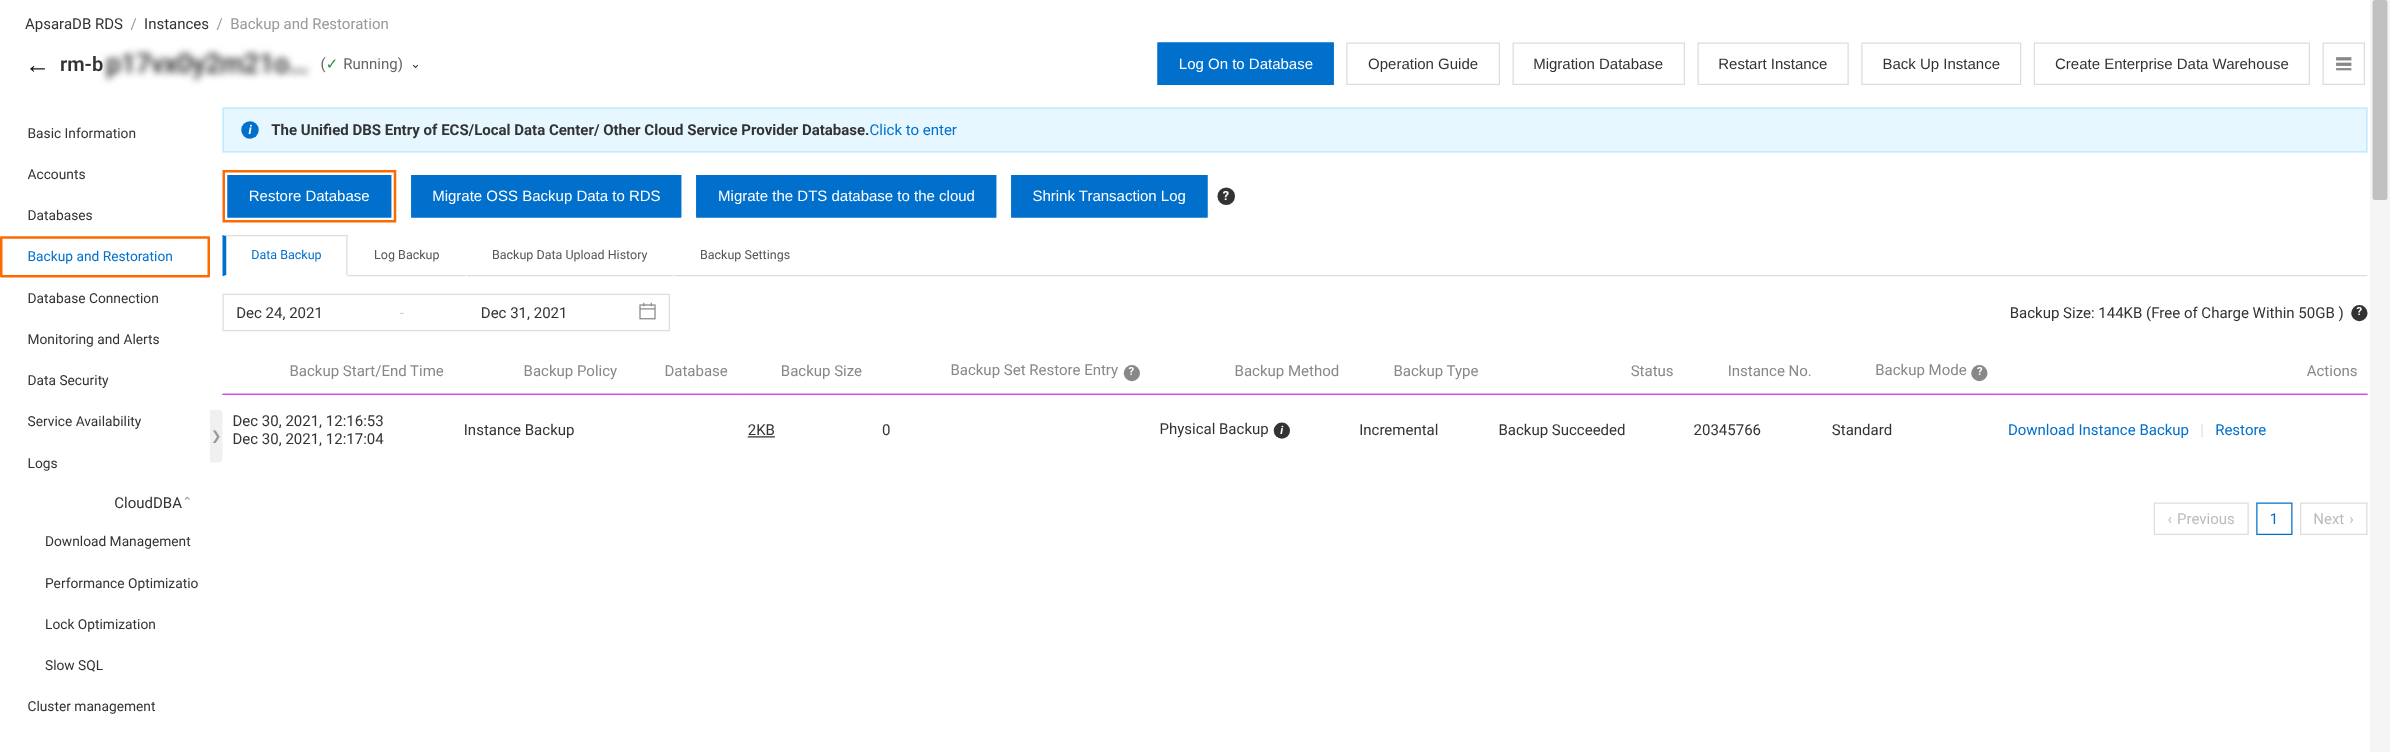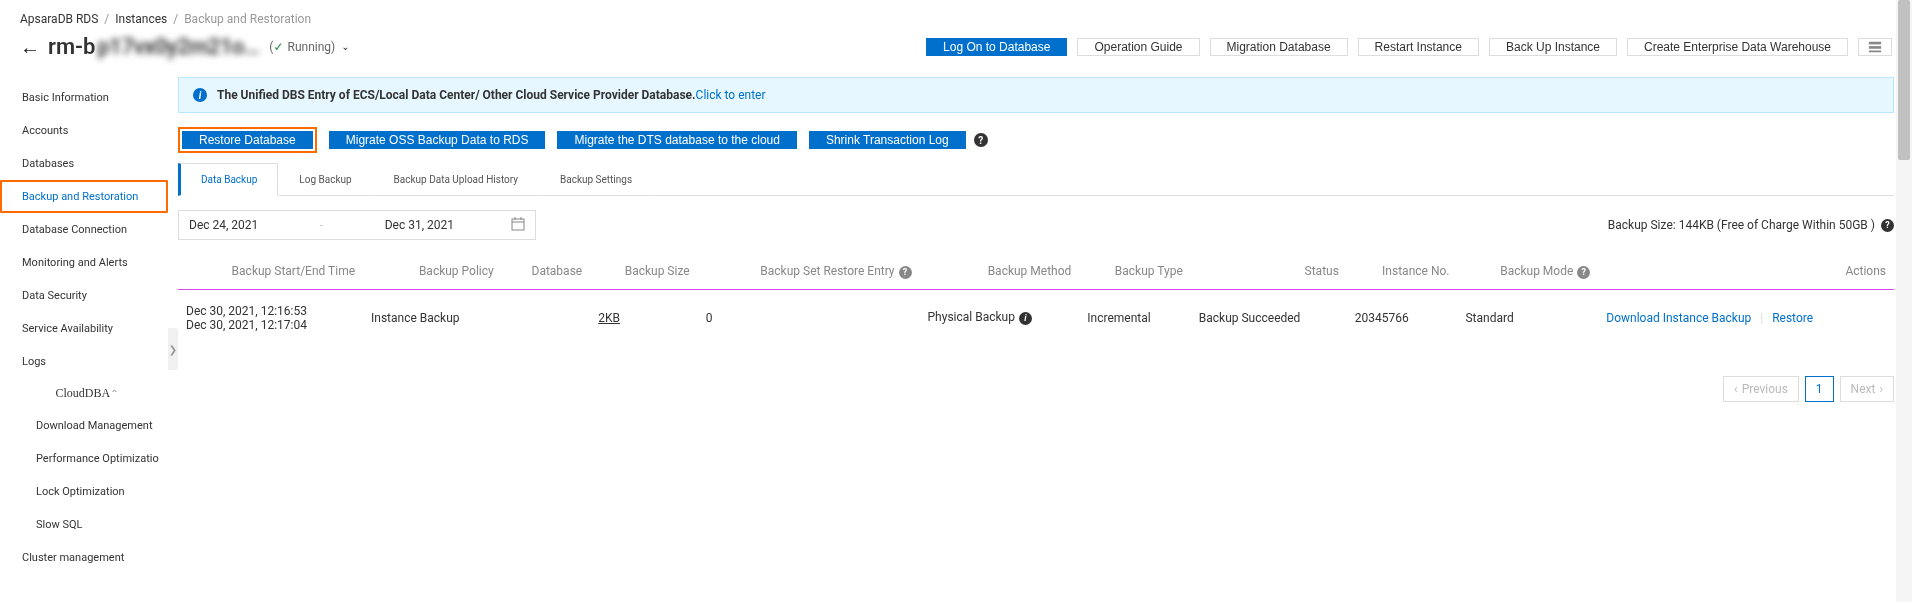--- a/index.html
+++ b/index.html
@@ -12,37 +12,37 @@
 
   
   .crumbs { padding: 12px 20px 2px 20px; color: #999; font-size: 12px; }
   .crumbs a { color: #333; text-decoration: none; }
   .crumbs .active { color: #999; }
 
   
   .header-row { display: flex; align-items: center; padding: 6px 20px 18px 20px; }
   .back-arrow { font-size: 20px; margin-right: 8px; color: #111; }
   .inst-name { font-size: 22px; font-weight: 600; color: #333; letter-spacing: -0.5px; margin-right: 6px; filter: blur(3px); }
-  .inst-name-prefix { font-size: 22px; font-weight: 600; color: #333; margin-right: 2px; }
+  .inst-name-prefix { font-size: 16px; font-weight: 600; color: #333; margin-right: 2px; }
   .status-wrap { display: inline-flex; align-items: center; color: #666; font-size: 12px; margin-left: 4px; }
   .status-check { color: #1e8e3e; margin-right: 4px; font-size: 12px; }
   .dropdown-caret { margin-left: 6px; color: #333; font-size: 10px; }
   .header-spacer { flex: 1; }
-  .btn { display: inline-flex; align-items: center; justify-content: center; height: 18px; padding: 0 16px; font-size: 12px; border: 1px solid #ddd; background: #fff; color: #333; cursor: pointer; margin-left: 10px; }
+  .btn { display: inline-flex; align-items: center; justify-content: center; height: 34px; padding: 0 16px; font-size: 12px; border: 1px solid #ddd; background: #fff; color: #333; cursor: pointer; margin-left: 10px; }
   .btn-primary { background: #0070cc; color: #fff; border-color: #0070cc; }
   .btn-icon-only { width: 34px; padding: 0; }
   .btn-icon-only svg { width: 14px; height: 14px; }
 
   
   .cols { display: flex; }
   .sidebar { width: 168px; padding-top: 4px; }
   .sidebar .item { display: block; padding: 8px 0 8px 20px; color: #333; font-size: 11px; cursor: pointer; border: 2px solid transparent; }
   .sidebar .item.sub { padding-left: 34px; }
   .sidebar .item.active { color: #0070cc; border: 2px solid #fd6a00; border-radius: 1px; }
-  .sidebar .group { display: flex; align-items: center; justify-content: center; padding: 8px 14px 8px 20px; cursor: pointer; font-family: Liberation Serif, serif; }
+  .sidebar .group { display: flex; align-items: center; justify-content: flex-end; padding: 8px 14px 8px 20px; cursor: pointer; }
   .chev { color: #999; font-size: 10px; }
   .divider-handle { position: absolute; left: 168px; top: 328px; width: 10px; height: 42px; background: #f0f0f0; color: #999; display:flex; align-items:center; justify-content:center; font-size:10px; cursor:pointer; border-top-right-radius:3px; border-bottom-right-radius:3px;}
   .main { flex: 1; padding: 0 18px 0 10px; }
 
   
   .banner { display: flex; align-items: center; background: #e6f7ff; border: 1px solid #bae7ff; padding: 10px 14px; font-size: 12px; color: #333; margin-bottom: 14px; }
   .banner .info-ico { width: 14px; height: 14px; border-radius: 50%; background: #0070cc; color: #fff; font-size: 10px; display:flex; align-items:center; justify-content:center; margin-right: 10px; font-style: italic; font-weight:bold; }
   .banner .ln { color: #0070cc; }
 
   

